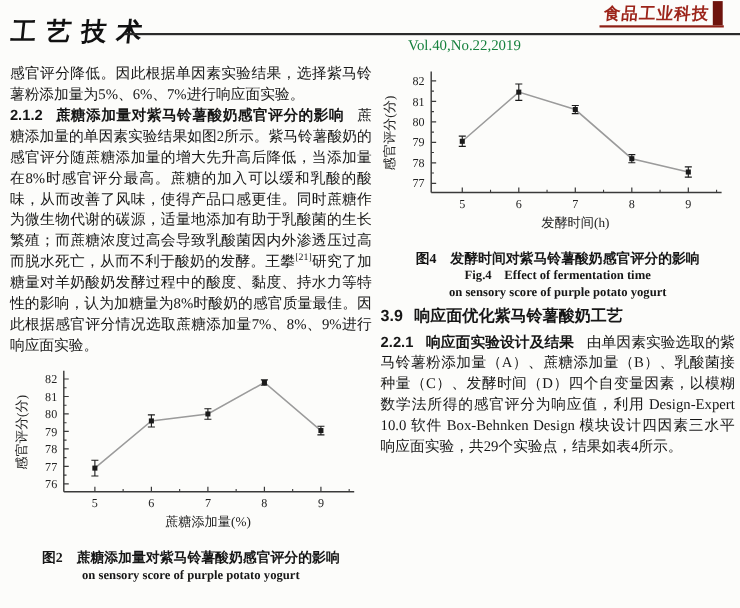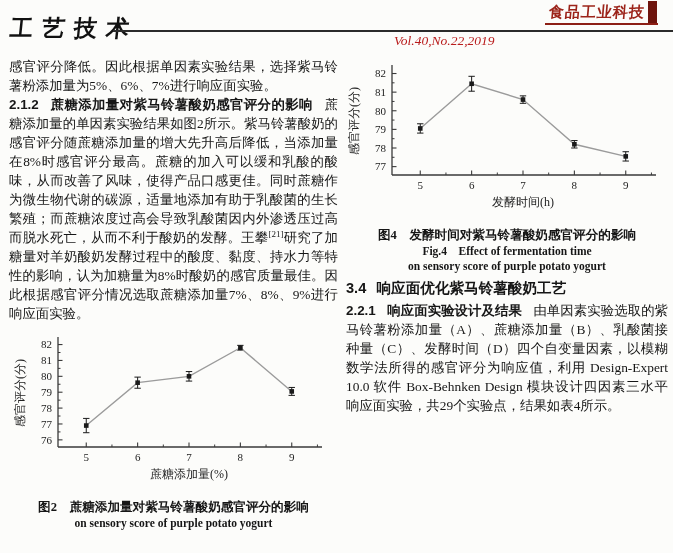--- a/index.html
+++ b/index.html
@@ -6,21 +6,21 @@
   .page{position:relative;width:673px;height:553px;background:#fcfcfa;overflow:hidden;
         font-family:"Liberation Serif",serif;color:#161616;}
   
   .banner{position:absolute;left:10px;top:13px;font-size:23px;font-weight:900;
           letter-spacing:9px;transform:skewX(-6deg);color:#111;}
   .rule{position:absolute;left:113px;top:30px;width:560px;height:2px;background:#2b2b2b;}
   .logo{position:absolute;left:549px;top:3px;font-size:15px;font-weight:700;
         letter-spacing:1px;color:#9c241a;transform:skewX(-5deg);}
   .logo-underline{position:absolute;left:545px;top:23px;width:113px;height:2px;background:#8d1f15;}
   .logo-bar{position:absolute;left:648px;top:1px;width:9px;height:22px;background:#6e140d;}
-  .volume{position:absolute;left:394px;top:33px;font-style:italic;font-size:13.5px;color:#b91c1c;}
+  .volume{position:absolute;left:371px;top:33px;font-size:13.5px;color:#15803d;}
   
   .col{position:absolute;top:57px;text-align:justify;font-size:13.4px;line-height:19px;}
   .col-left{left:9px;width:329px;}
   .col-right{left:346px;width:322px;}
   p{margin:0;}
   sup{font-size:9px;line-height:0;}
   .h-inline{font-family:"Liberation Sans",sans-serif;font-weight:700;}
   .gap{display:inline-block;width:0.85em;}
   
   .fig{margin:8px 0 0 0;text-align:center;}
@@ -180,20 +180,20 @@
           <text x="177" y="147" text-anchor="middle" font-size="12">发酵时间(h)</text>
           <text transform="translate(12 62) rotate(-90)" text-anchor="middle" font-size="12">感官评分(分)</text>
         </svg>
       <figcaption>
         <div class="cap-zh">图4　发酵时间对紫马铃薯酸奶感官评分的影响</div>
         <div class="cap-en">Fig.4　Effect of fermentation time</div>
         <div class="cap-en">on sensory score of purple potato yogurt</div>
       </figcaption>
     </figure>
     <div class="sec-head">
-      <span class="num">3.4</span><span>响应面优化紫马铃薯酸奶工艺</span>
+      <span class="num">3.9</span><span>响应面优化紫马铃薯酸奶工艺</span>
     </div>
     <p>
       <span class="h-inline">2.2.1</span><span class="gap"></span><span class="h-inline">响应面实验设计及结果</span><span class="gap"></span><span>由单因素实验选取的紫马铃薯粉添加量（A）、蔗糖添加量（B）、乳酸菌接种量（C）、发酵时间（D）四个自变量因素，以模糊数学法所得的感官评分为响应值，利用 Design-Expert 10.0 软件 Box-Behnken Design 模块设计四因素三水平响应面实验，共29个实验点，结果如表4所示。</span>
     </p>
   </div>
 
 </div>
 
 </body></html>

